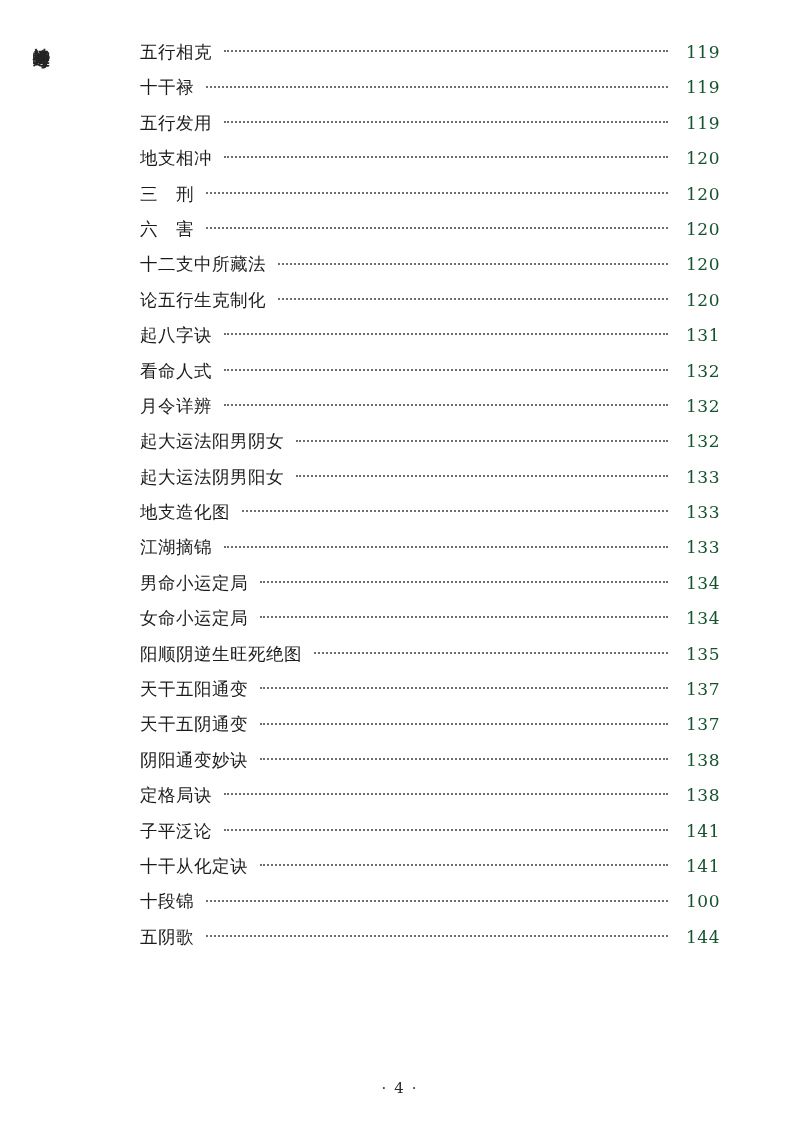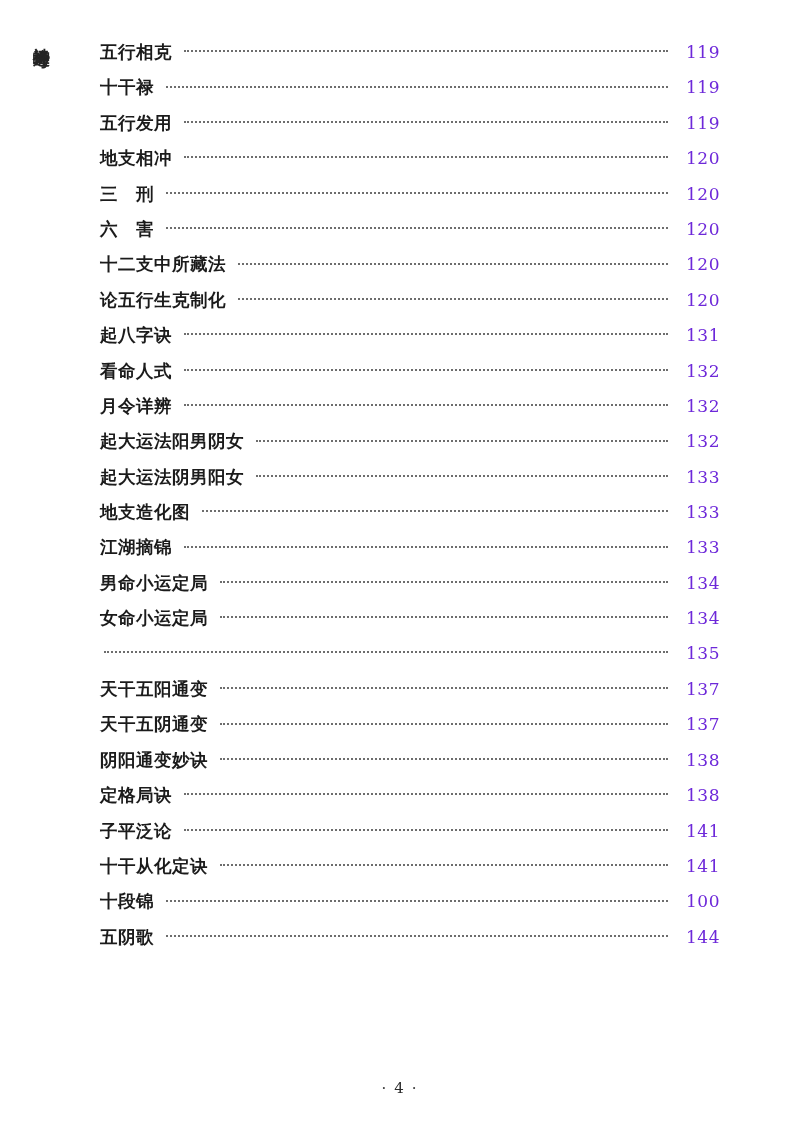--- a/index.html
+++ b/index.html
@@ -43,24 +43,25 @@
   .toc-row {
     display: flex;
     align-items: baseline;
     height: 35.4px;
     font-size: 17.5px;
     color: #1b1b1b;
   }
 
   .toc-title {
     white-space: pre;
-    font-weight: 700;
+    font-weight: 400;
     letter-spacing: 0.5px;
     flex: 0 0 auto;
     padding-right: 8px;
+    margin-left: 40px;
   }
 
   .toc-leader {
     flex: 1 1 auto;
     position: relative;
     height: 1em;
     overflow: hidden;
     margin: 0 4px;
   }
   .toc-leader::after {
@@ -71,21 +72,21 @@
     bottom: 0.33em;
     border-bottom: 2px dotted #6d6d6d;
   }
 
   .toc-page {
     flex: 0 0 auto;
     width: 48px;
     text-align: right;
     font-size: 17px;
     font-family: "DejaVu Serif", "Liberation Serif", serif;
-    color: #6d28d9;
+    color: #14532d;
     letter-spacing: 0.5px;
   }
 
   #page-footer {
     position: absolute;
     left: 0;
     right: 0;
     bottom: 46px;
     text-align: center;
     font-size: 15px;
@@ -184,20 +185,21 @@
       <span class="toc-title">男命小运定局</span>
       <span class="toc-leader"></span>
       <span class="toc-page">134</span>
     </div>
     <div class="toc-row">
       <span class="toc-title">女命小运定局</span>
       <span class="toc-leader"></span>
       <span class="toc-page">134</span>
     </div>
     <div class="toc-row">
+      <span class="toc-title">阳顺阴逆生旺死绝图</span>
       <span class="toc-leader"></span>
       <span class="toc-page">135</span>
     </div>
     <div class="toc-row">
       <span class="toc-title">天干五阳通变</span>
       <span class="toc-leader"></span>
       <span class="toc-page">137</span>
     </div>
     <div class="toc-row">
       <span class="toc-title">天干五阴通变</span>

